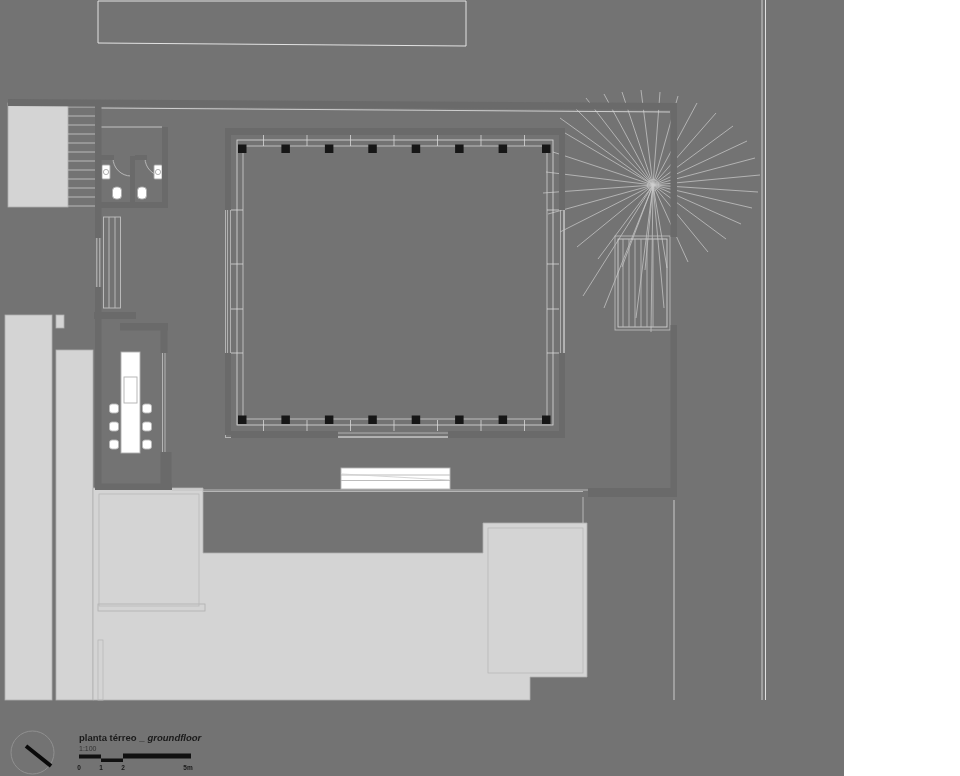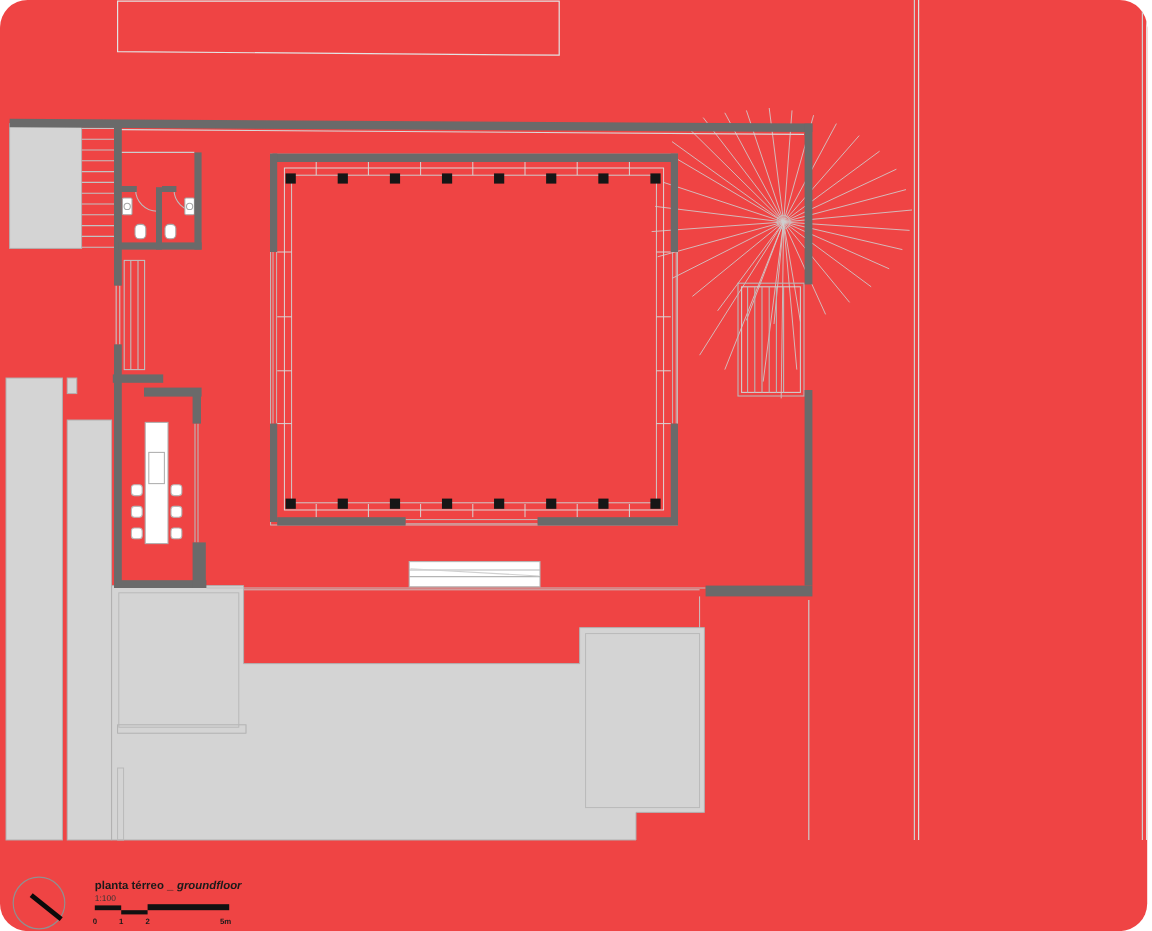--- a/index.html
+++ b/index.html
@@ -1,16 +1,16 @@
 <!DOCTYPE html>
 <html><head>
 <meta charset="utf-8">
 <style>
   html,body{margin:0;padding:0;background:#ffffff;}
-  .canvas{position:relative;width:956px;height:776px;background:#ef4444;overflow:hidden;border-radius:23px;}
+  .canvas{position:relative;width:844px;height:776px;background:#737373;overflow:hidden;}
   svg{display:block;}
   .t-title{font:bold 9.5px "Liberation Sans",sans-serif;fill:#1a1a1a;}
   .t-title .it{font-style:italic;}
   .t-sub{font:400 7px "Liberation Sans",sans-serif;fill:#333;}
   .t-num{font:bold 6.5px "Liberation Sans",sans-serif;fill:#1a1a1a;}
 </style>
 </head>
 <body>
 
 <div class="canvas">

